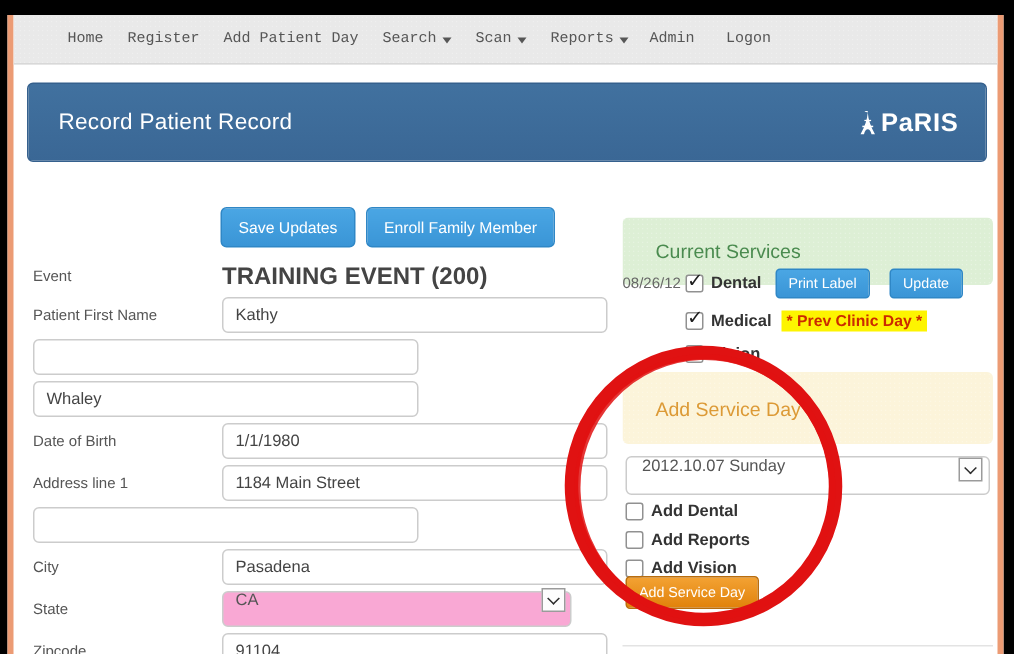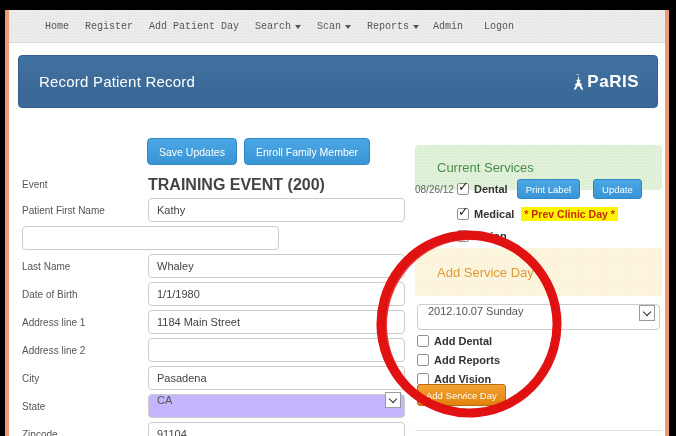--- a/index.html
+++ b/index.html
@@ -33,22 +33,22 @@
 
   
   .form{position:absolute;top:166px;left:13px;width:392px;}
   .erow{display:flex;align-items:center;height:17px;margin-bottom:5px;}
   .frow{display:flex;align-items:center;height:24px;margin-bottom:4px;}
   .flabel{flex:0 0 126px;font-size:10px;color:#555;}
   .evalue{font-size:16px;font-weight:bold;color:#444;}
   .tinput{width:257px;height:24px;box-sizing:border-box;border:1px solid #ccc;border-radius:4px;
     font-size:11px;color:#444;padding:0 8px;outline:none;background:#fff;
     font-family:"Liberation Sans","DejaVu Sans",sans-serif;}
-  .selbox{width:257px;height:24px;box-sizing:border-box;border:1px solid #ccc;border-radius:4px;
-    background:#c4b5fd;display:flex;align-items:center;justify-content:space-between;
+  .selbox{width:233px;height:24px;box-sizing:border-box;border:1px solid #ccc;border-radius:4px;
+    background:#f9a8d4;display:flex;align-items:center;justify-content:space-between;
     padding:0 3px 12px 8px;cursor:pointer;}
   .selval{font-size:11px;color:#555;}
   .sel-arrow{width:16px;height:16px;box-sizing:border-box;border:1px solid #9b9b9b;background:#fdfdfd;
     display:flex;align-items:center;justify-content:center;}
   .sel-arrow::after{content:"";width:5px;height:5px;border-right:1.6px solid #2a2a2a;
     border-bottom:1.6px solid #2a2a2a;transform:rotate(45deg);margin-top:-2px;}
 
   
   .rcol{position:absolute;left:406px;top:0;width:247px;}
   .panel{position:absolute;left:0;width:247px;box-sizing:border-box;border-radius:4px;
@@ -145,33 +145,31 @@
     </div>
     <div id="form-rows">
         <div class="frow">
           <span class="flabel">Patient First Name</span>
           <input class="tinput" type="text" value="Kathy" style="">
         </div>
         <div class="frow">
           <input class="tinput" type="text" style="">
         </div>
         <div class="frow">
-          <span class="flabel">Last Name</span>
           <input class="tinput" type="text" value="Whaley" style="">
         </div>
         <div class="frow">
           <span class="flabel">Date of Birth</span>
           <input class="tinput" type="text" value="1/1/1980" style="">
         </div>
         <div class="frow">
           <span class="flabel">Address line 1</span>
           <input class="tinput" type="text" value="1184 Main Street" style="">
         </div>
         <div class="frow">
-          <span class="flabel">Address line 2</span>
           <input class="tinput" type="text" style="">
         </div>
         <div class="frow">
           <span class="flabel">City</span>
           <input class="tinput" type="text" value="Pasadena" style="">
         </div>
         <div class="frow">
           <span class="flabel">State</span>
           <div class="selbox">
             <span class="selval">CA</span>

